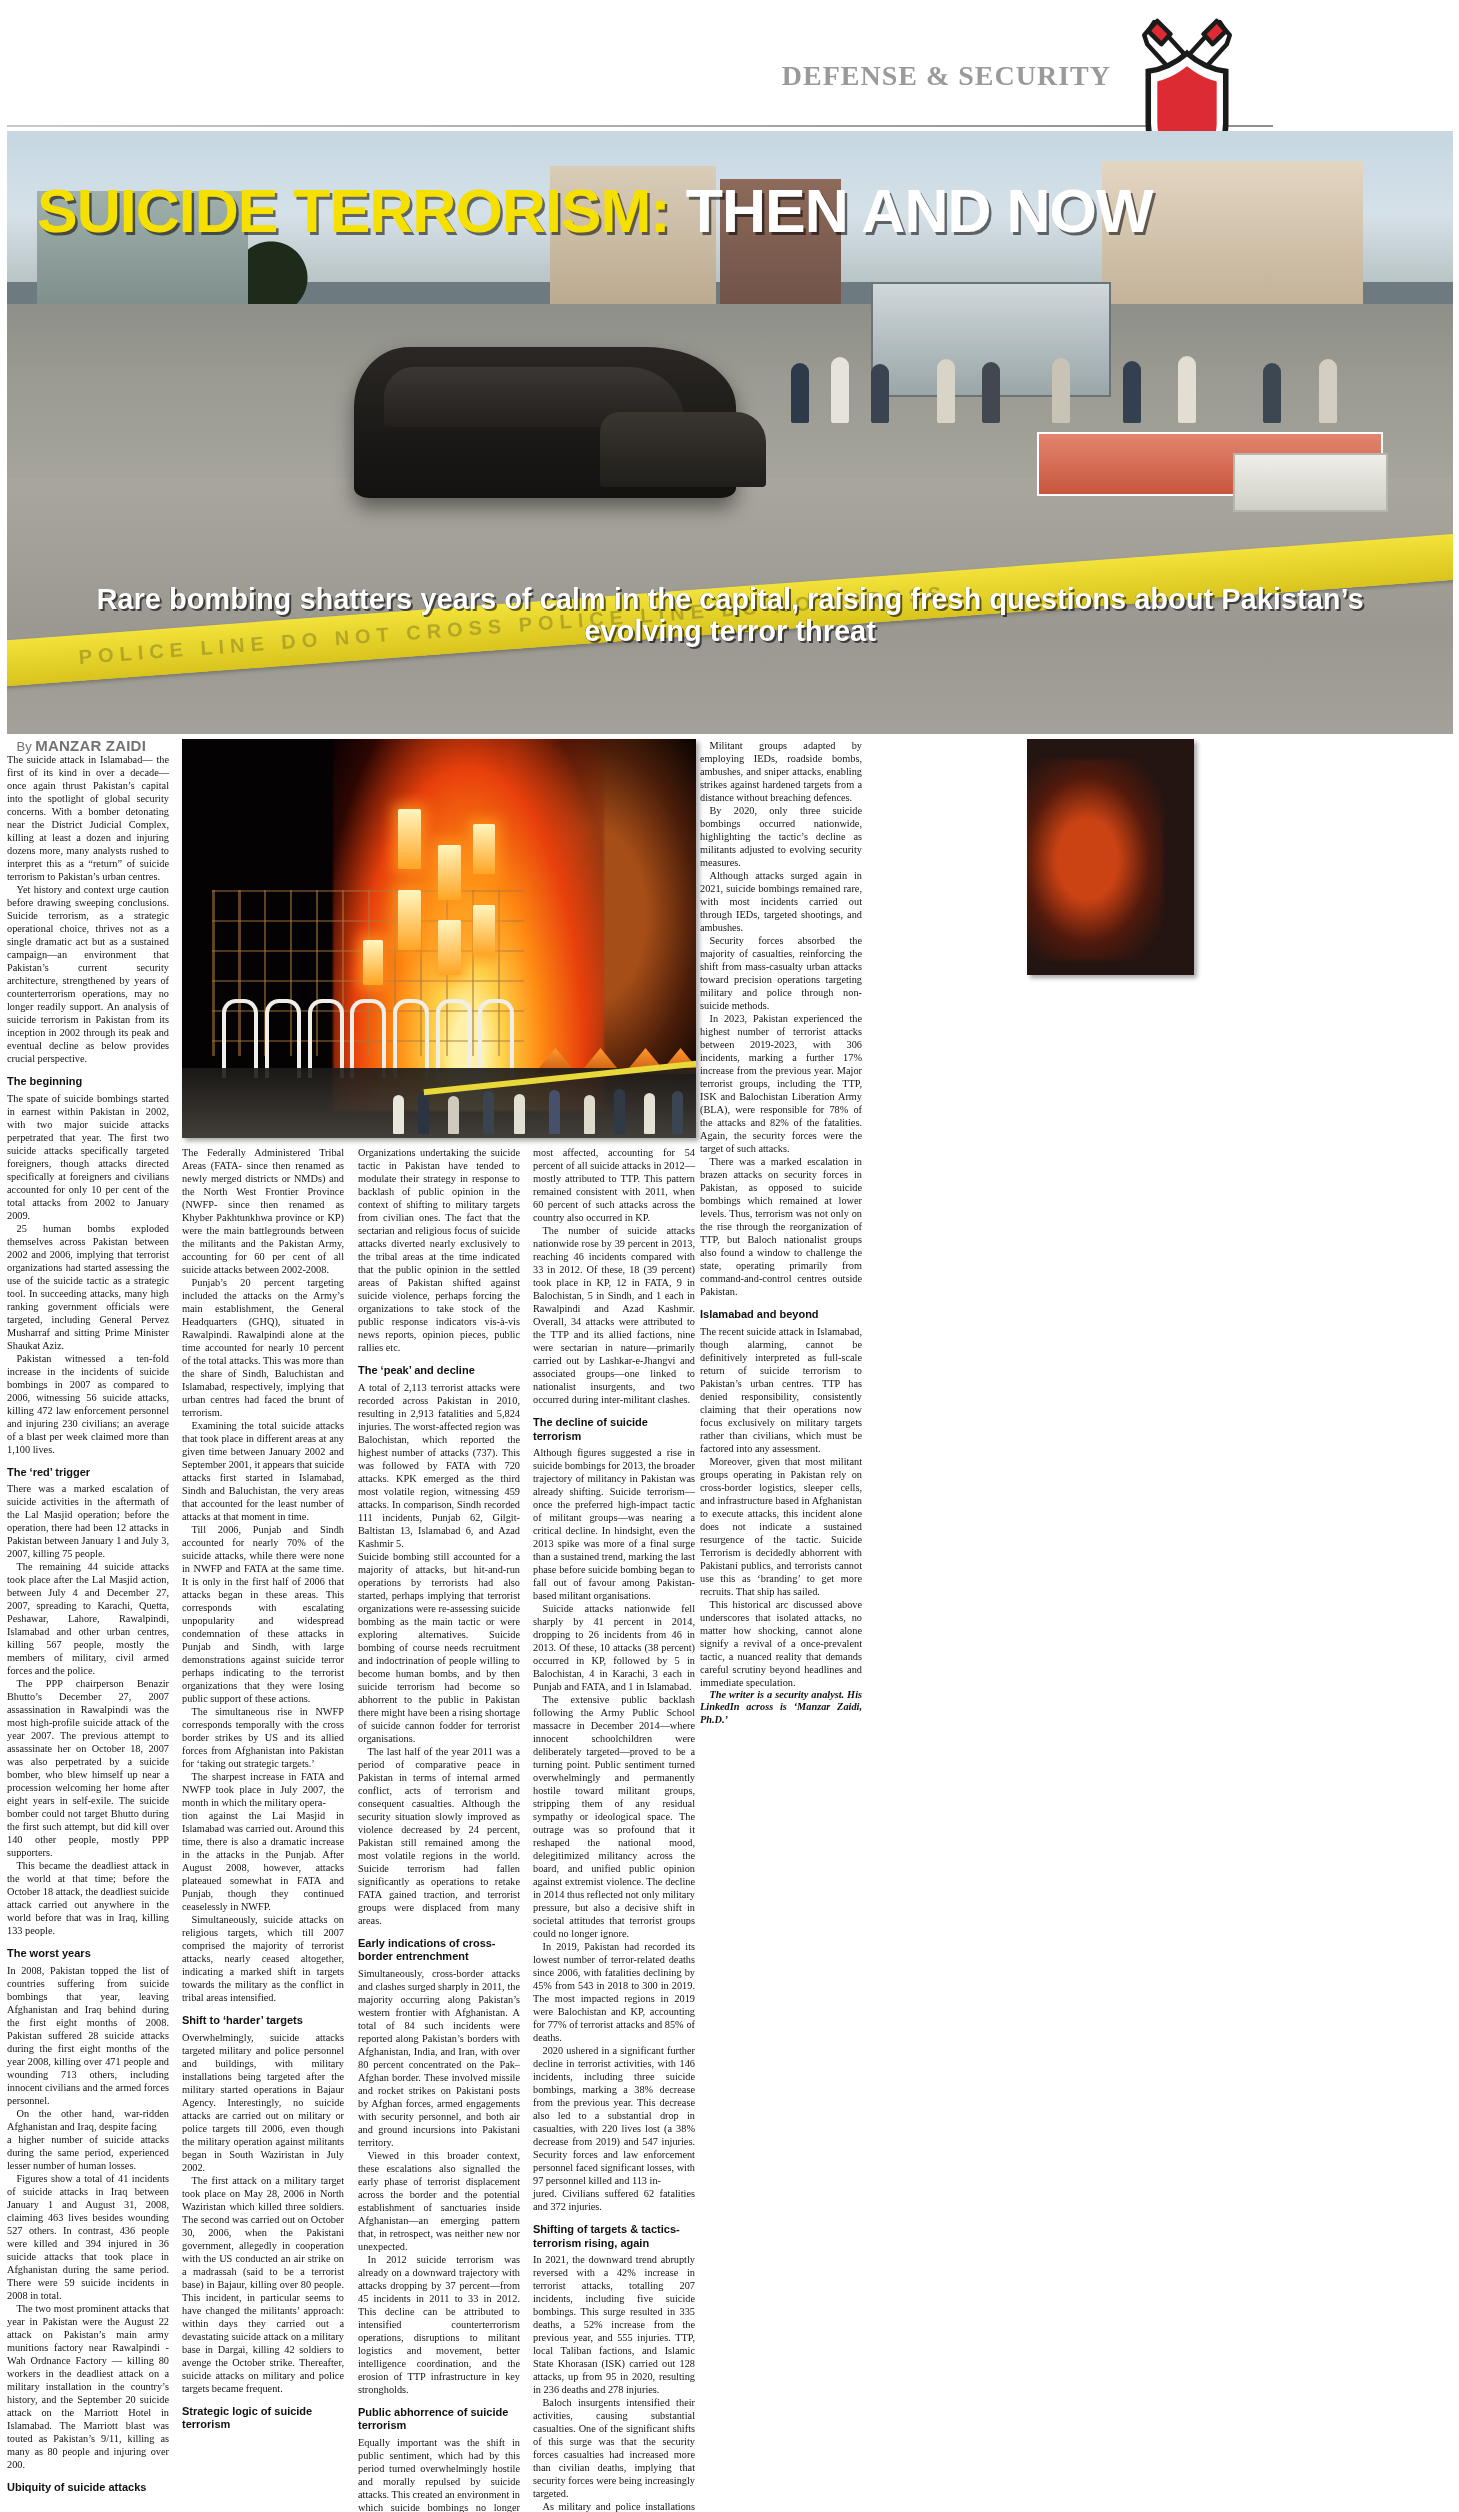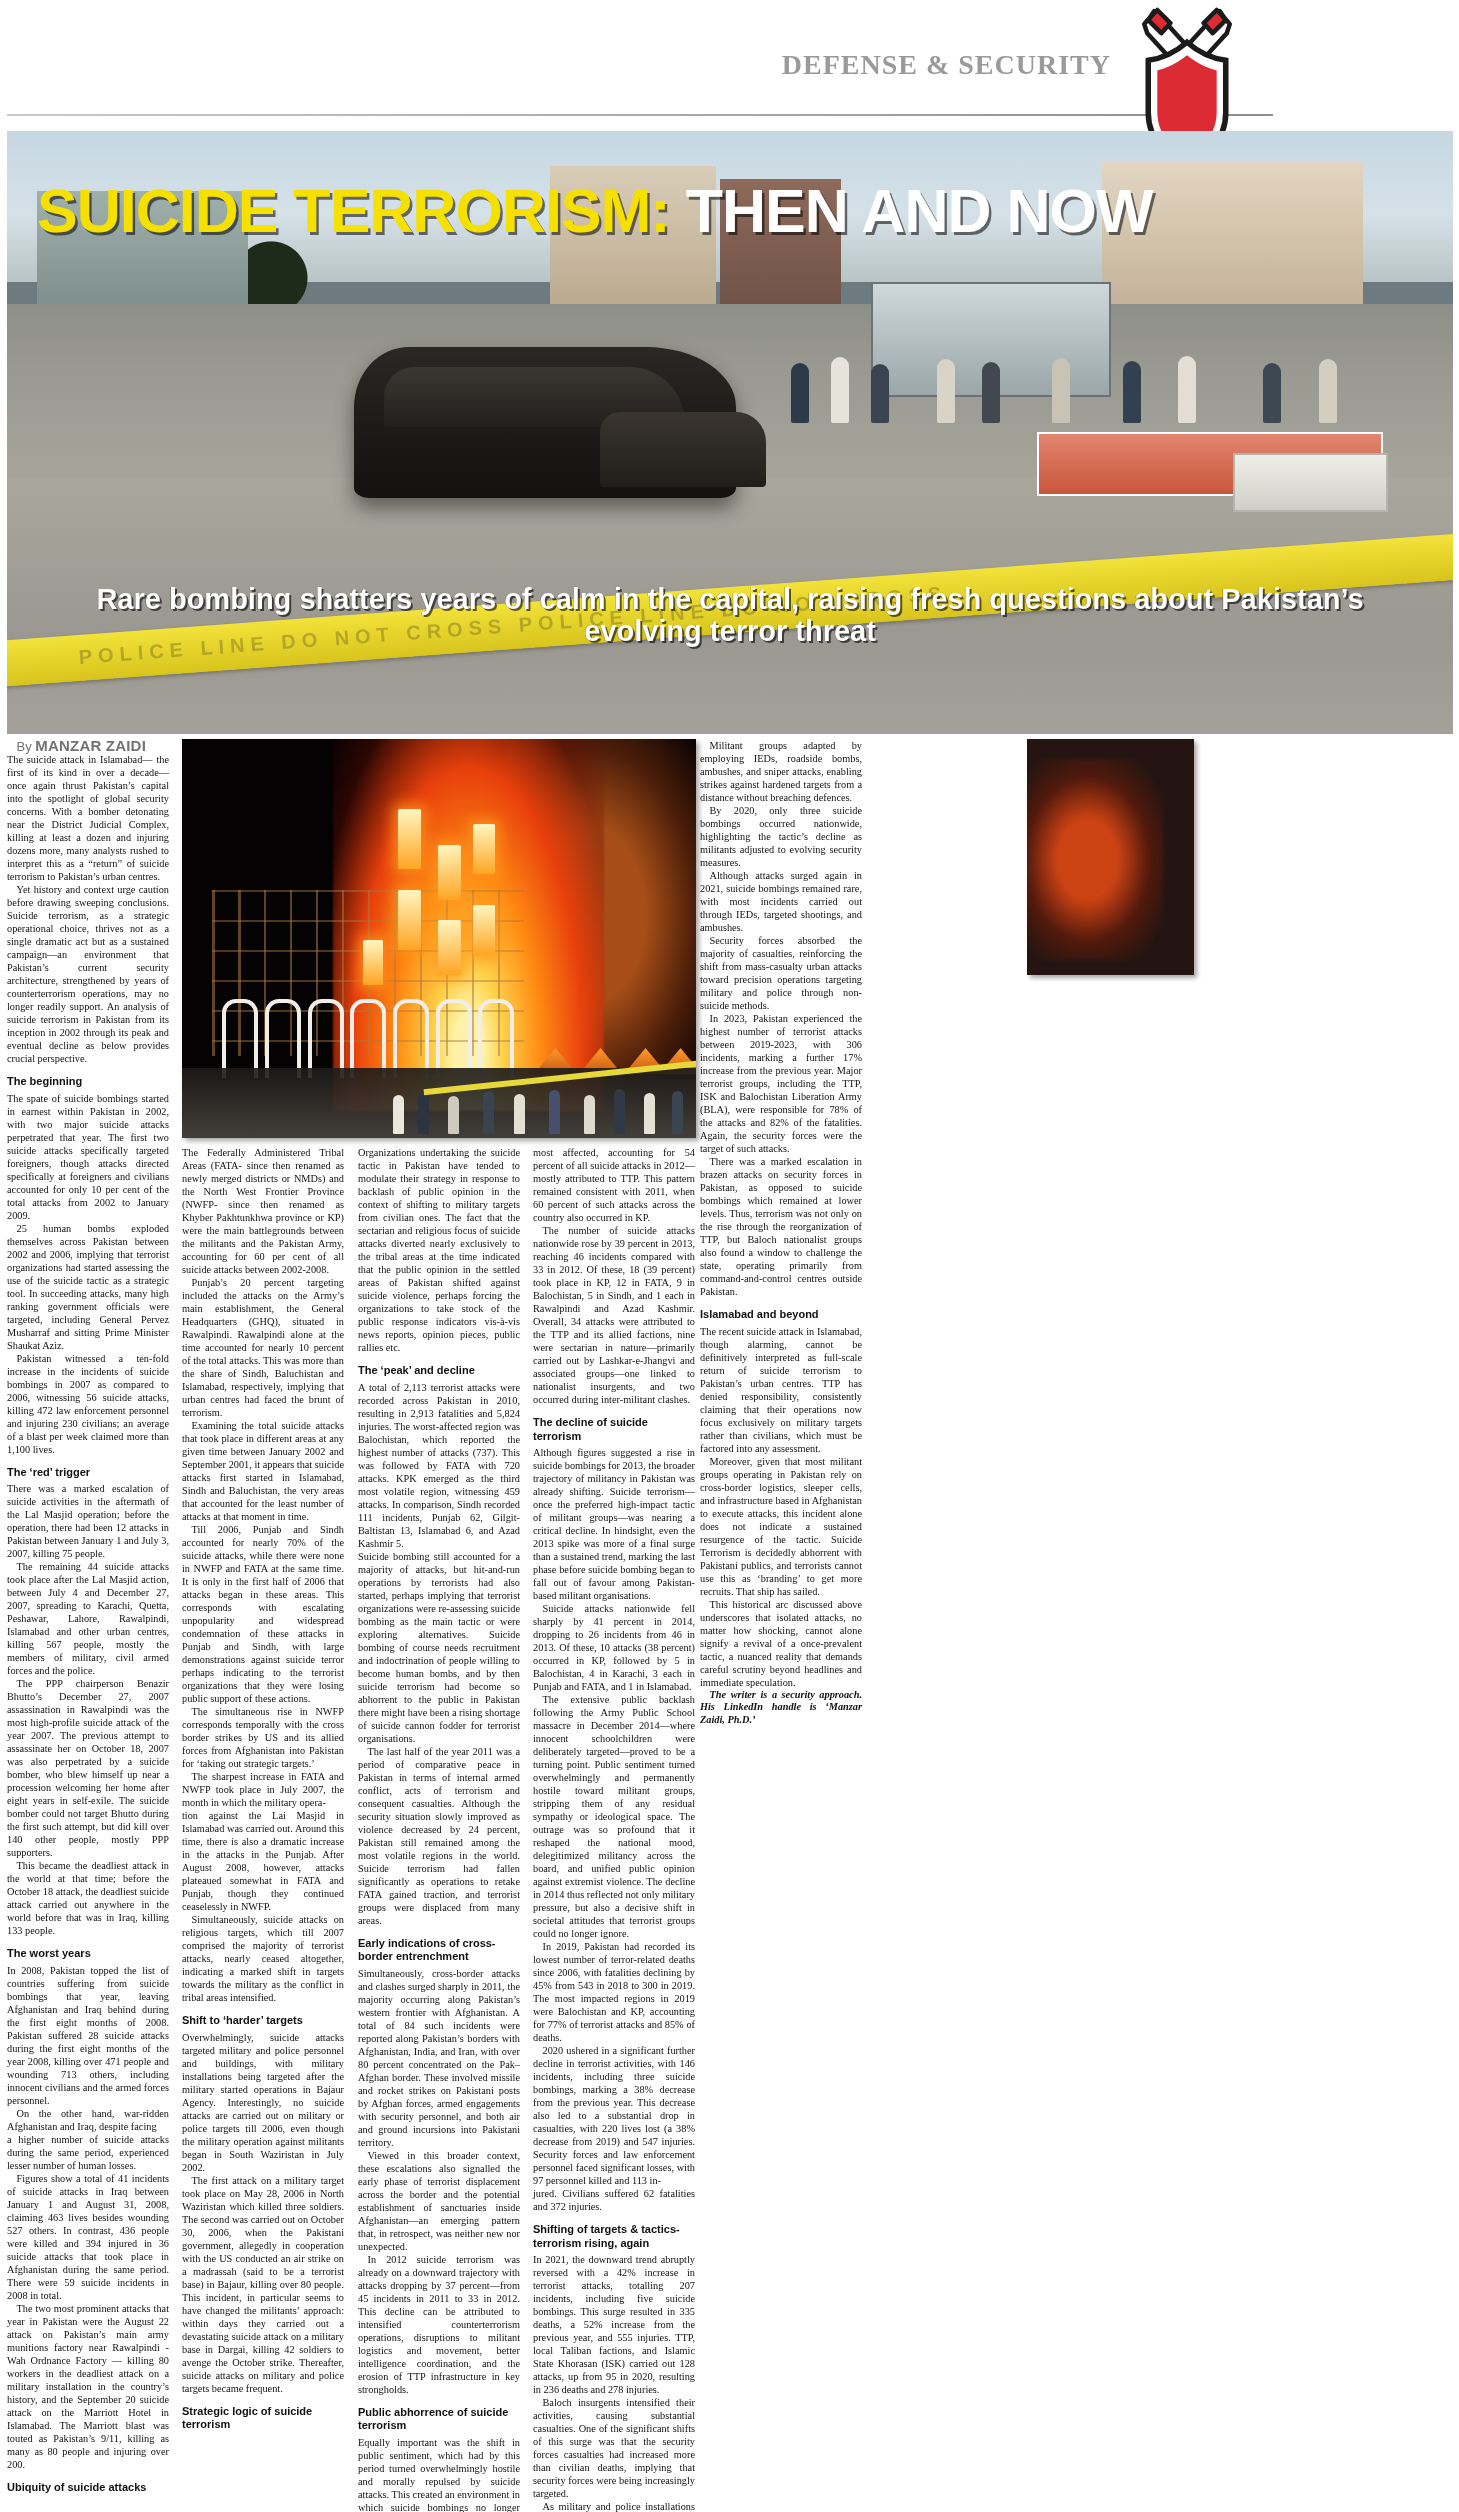--- a/index.html
+++ b/index.html
@@ -6,21 +6,21 @@
   body{
     width:1460px;height:2674px;
     background:#ffffff;
     font-family:"Liberation Serif", serif;
     color:#111;
     position:relative;
     overflow:hidden;
   }
   
   .masthead{
-    position:absolute;left:0;top:5px;width:1268px;height:130px;
+    position:absolute;left:0;top:16px;width:1268px;height:130px;
   }
   .section-kicker{
     position:absolute; right:157px; top:44px;
     font-family:"Liberation Serif", serif;
     font-weight:700;
     font-size:28px;
     letter-spacing:1px;
     color:#9a9a9a;
     white-space:nowrap;
   }
@@ -392,21 +392,21 @@
       <p>Militant groups adapted by employing IEDs, roadside bombs, ambushes, and sniper attacks, enabling strikes against hardened targets from a distance without breaching defences.</p>
       <p>By 2020, only three suicide bombings occurred nationwide, highlighting the tactic’s decline as militants adjusted to evolving security measures.</p>
       <p>Although attacks surged again in 2021, suicide bombings remained rare, with most incidents carried out through IEDs, targeted shootings, and ambushes.</p>
       <p>Security forces absorbed the majority of casualties, reinforcing the shift from mass-casualty urban attacks toward precision operations targeting military and police through non-suicide methods.</p>
       <p>In 2023, Pakistan experienced the highest number of terrorist attacks between 2019-2023, with 306 incidents, marking a further 17% increase from the previous year. Major terrorist groups, including the TTP, ISK and Balochistan Liberation Army (BLA), were responsible for 78% of the attacks and 82% of the fatalities. Again, the security forces were the target of such attacks.</p>
       <p>There was a marked escalation in brazen attacks on security forces in Pakistan, as opposed to suicide bombings which remained at lower levels. Thus, terrorism was not only on the rise through the reorganization of TTP, but Baloch nationalist groups also found a window to challenge the state, operating primarily from command-and-control centres outside Pakistan.</p>
       <h3 class="sub">Islamabad and beyond</h3>
       <p class="first">The recent suicide attack in Islamabad, though alarming, cannot be definitively interpreted as full-scale return of suicide terrorism to Pakistan’s urban centres. TTP has denied responsibility, consistently claiming that their operations now focus exclusively on military targets rather than civilians, which must be factored into any assessment.</p>
       <p>Moreover, given that most militant groups operating in Pakistan rely on cross-border logistics, sleeper cells, and infrastructure based in Afghanistan to execute attacks, this incident alone does not indicate a sustained resurgence of the tactic. Suicide Terrorism is decidedly abhorrent with Pakistani publics, and terrorists cannot use this as ‘branding’ to get more recruits. That ship has sailed.</p>
       <p>This historical arc discussed above underscores that isolated attacks, no matter how shocking, cannot alone signify a revival of a once-prevalent tactic, a nuanced reality that demands careful scrutiny beyond headlines and immediate speculation.</p>
-      <p class="sig">The writer is a security approach. His LinkedIn handle is ‘Manzar Zaidi, Ph.D.’</p>
+      <p class="sig">The writer is a security analyst. His LinkedIn across is ‘Manzar Zaidi, Ph.D.’</p>
     </div>
 
   <div class="col" id="c6" style="left: 861px; top: 0px; width: 162px;"></div>
 
   <div class="col" id="c7" style="left: 1020px; top: 241px; width: 162px;"></div>
 
   <div class="col" id="c8" style="left: 1195px; top: 0px; width: 162px;"></div>
 
   <div class="col" id="c9" style="left: 1284px; top: 0px; width: 0px;"></div>
 </div>

